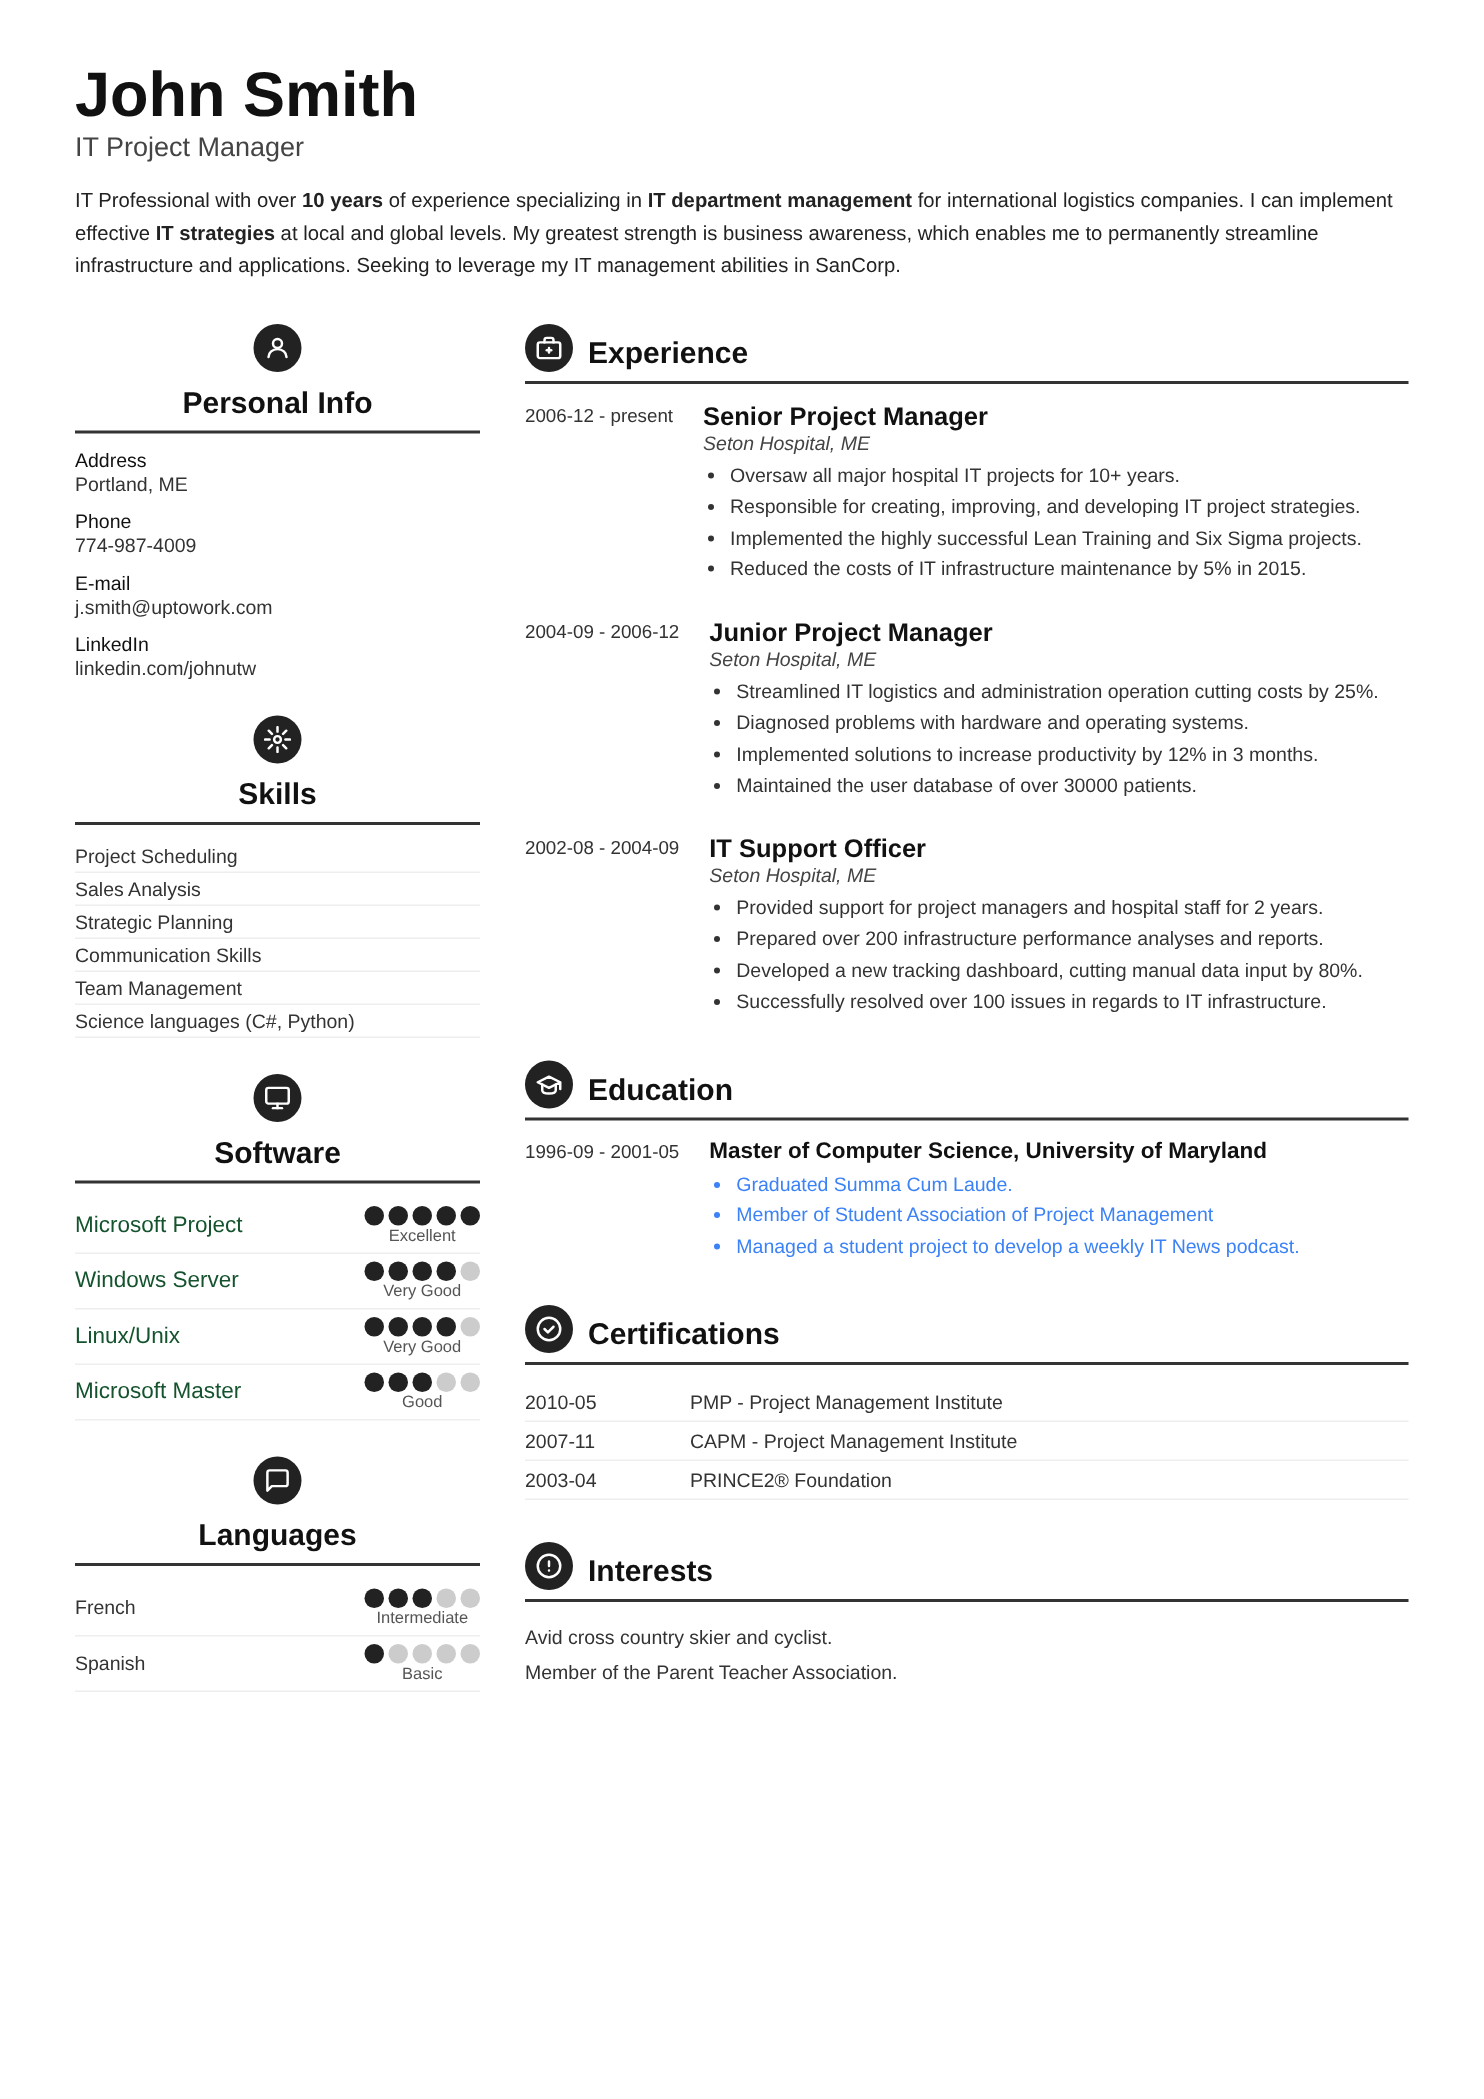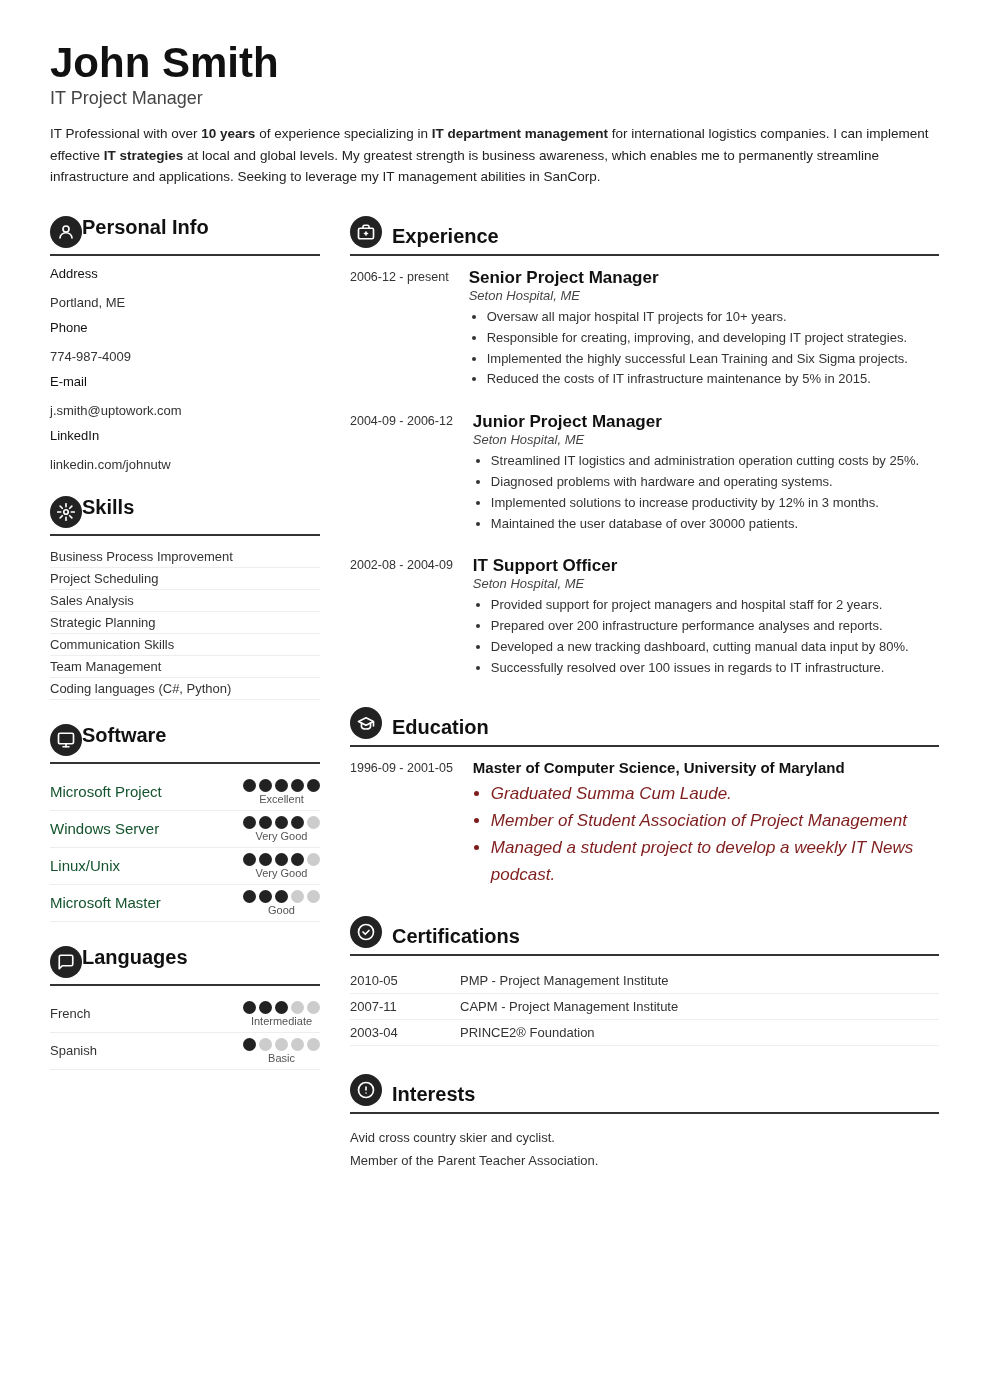--- a/index.html
+++ b/index.html
@@ -39,24 +39,27 @@
     .left-col {
       width: 270px;
       flex-shrink: 0;
     }
     .right-col {
       flex: 1;
     }
 
     .section-header {
       display: flex;
+      align-items: center;
+      gap: 10px;
       margin-bottom: 10px;
       margin-top: 24px;
       border-bottom: 2px solid #333;
       padding-bottom: 6px;
+      flex-direction: column;
     }
     .section-header:first-child { margin-top: 0; }
     .section-icon {
       width: 32px;
       height: 32px;
       background: #222;
       border-radius: 50%;
       display: flex;
       align-items: center;
       justify-content: center;
@@ -73,21 +76,21 @@
     
     .info-label {
       font-weight: normal;
       font-size: 13px;
       margin-top: 10px;
       color: #111;
     }
     .info-value {
       font-size: 13px;
       color: #333;
-      margin-top: 14px;
+      margin-top: 1px;
     }
 
     
     .skill-item {
       font-size: 13px;
       color: #333;
       padding: 3px 0;
       border-bottom: 1px solid #eee;
     }
 
@@ -185,24 +188,23 @@
     .edu-body { flex: 1; }
     .edu-degree {
       font-size: 15px;
       font-weight: 800;
       color: #111;
       margin-bottom: 4px;
     }
     .edu-bullets {
       list-style: disc;
       padding-left: 18px;
-      font-size: 17px;
-      color: #7f1d1d;
+      font-size: 13px;
+      color: #3b82f6;
       line-height: 1.6;
-      font-style: italic;
     }
 
     .cert-entry {
       display: flex;
       gap: 20px;
       padding: 5px 0;
       border-bottom: 1px solid #eee;
       font-size: 13px;
     }
     .cert-date {
@@ -264,27 +266,26 @@
     <div class="section-header">
       <div class="section-icon">
         <svg width="18" height="18" viewBox="0 0 24 24" fill="none" stroke="white" stroke-width="2.2" stroke-linecap="round" stroke-linejoin="round">
           <circle cx="12" cy="12" r="3"></circle>
           <path d="M12 1v4M12 19v4M4.22 4.22l2.83 2.83M16.95 16.95l2.83 2.83M1 12h4M19 12h4M4.22 19.78l2.83-2.83M16.95 7.05l2.83-2.83"></path>
         </svg>
       </div>
       <span class="section-title">Skills</span>
     </div>
 
-    <div class="skill-item">Business Process Improvement</div>
     <div class="skill-item">Project Scheduling</div>
     <div class="skill-item">Sales Analysis</div>
     <div class="skill-item">Strategic Planning</div>
     <div class="skill-item">Communication Skills</div>
     <div class="skill-item">Team Management</div>
-    <div class="skill-item">Coding languages (C#, Python)</div>
+    <div class="skill-item">Science languages (C#, Python)</div>
 
     <div class="section-header">
       <div class="section-icon">
         <svg width="18" height="18" viewBox="0 0 24 24" fill="none" stroke="white" stroke-width="2.2" stroke-linecap="round" stroke-linejoin="round">
           <rect x="2" y="3" width="20" height="14" rx="2"></rect>
           <line x1="8" y1="21" x2="16" y2="21"></line>
           <line x1="12" y1="17" x2="12" y2="21"></line>
         </svg>
       </div>
       <span class="section-title">Software</span>

